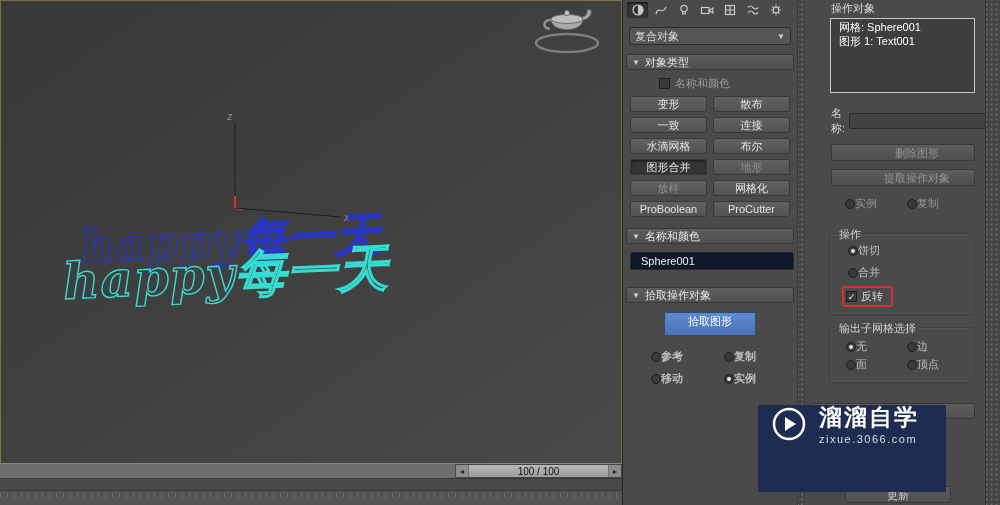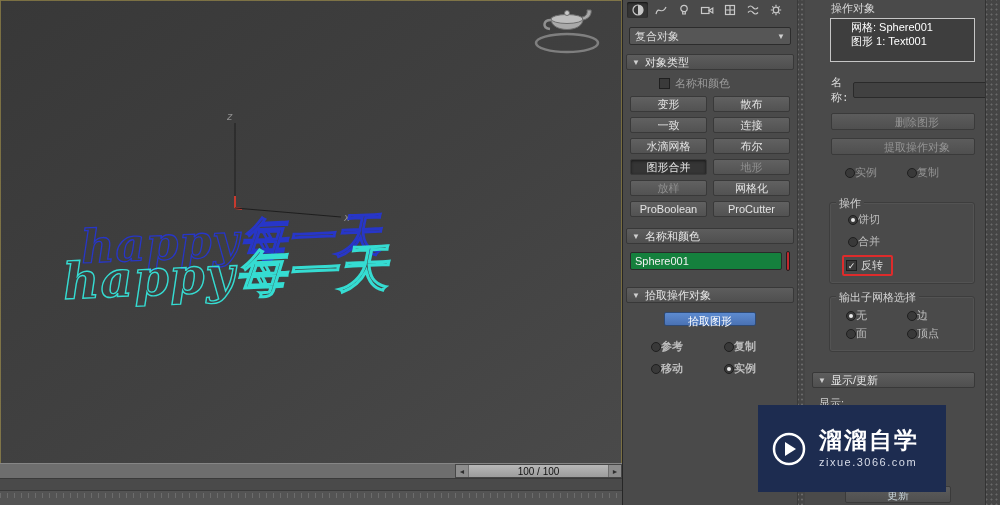--- a/index.html
+++ b/index.html
@@ -51,24 +51,24 @@
   .r3{margin-top:16px !important;}
   .chkrow{display:flex;align-items:center;gap:5px;margin:6px 0 0 36px;color:#9b9b9b;}
   .box{width:11px;height:11px;background:#3a3a3a;border:1px solid #1f1f1f;box-sizing:border-box;
        display:inline-flex;align-items:center;justify-content:center;font-size:9px;color:#f0f0f0;font-style:normal;}
   .otgrid{display:grid;grid-template-columns:1fr 1fr;gap:5px 6px;margin:5px 7px 0;}
   .btn{height:16px;line-height:15px;text-align:center;background:linear-gradient(#616161,#525252);
        border:1px solid #393939;border-radius:2px;color:#e3e3e3;overflow:hidden;box-sizing:border-box;}
   .btn.on{background:#353535;box-shadow:inset 0 1px 3px rgba(0,0,0,.55);}
   .btn.dis{color:#8f8f8f;}
   .namerow{display:flex;align-items:center;gap:4px;margin:7px 7px 0;}
-  .field{flex:1;height:18px;background:#15803d;border:1px solid #2a2a2a;border-radius:2px;color:#f2f2f2;
-         font-size:11px;padding:0 4px;box-sizing:border-box;font-family:inherit;}
+  .field{flex:1;height:18px;background:#0f172a;border:1px solid #2a2a2a;border-radius:2px;color:#f2f2f2;
+         font-size:11px;padding:0 10px;box-sizing:border-box;font-family:inherit;}
   .swatch{width:19px;height:18px;background:#c1272d;border:1px solid #1f1f1f;border-radius:2px;}
-  .pickbtn{display:block;margin:9px auto 0;width:92px;height:14px;line-height:17px;text-align:center;
+  .pickbtn{display:block;margin:9px auto 0;width:92px;height:24px;line-height:17px;text-align:center;
            background:linear-gradient(#5d8bd0,#4a72b4);border:1px solid #2f4a74;border-radius:2px;color:#fff;box-sizing:border-box;}
   .rrow{display:flex;margin:13px 0 0 28px;font-weight:bold;}
   .rrow+.rrow{margin-top:7px;}
   .rrow .radio{width:80px;}
   .radio{display:inline-flex;align-items:center;color:#bdbdbd;}
   .radio i{position:relative;width:10px;height:10px;border-radius:50%;background:#393939;
            border:1px solid #1f1f1f;box-sizing:border-box;display:inline-block;}
   .radio.on i::after{content:"";position:absolute;left:2px;top:2px;right:2px;bottom:2px;border-radius:50%;background:#e9e9e9;}
   .radio.dis{color:#949494;}
 
@@ -76,24 +76,24 @@
   .sb-mid{position:absolute;left:797px;top:0;width:8px;height:505px;background:#454545;
           border-left:1px solid #3a3a3a;box-sizing:border-box;
           background-image:radial-gradient(#6a6a6a 0.8px,transparent 1px);background-size:4px 5px;background-position:2px 2px;}
   .sb-right{position:absolute;left:985px;top:0;width:15px;height:505px;background:#454545;
             border-left:1px solid #333;box-sizing:border-box;
             background-image:radial-gradient(#696969 0.9px,transparent 1.1px);background-size:5px 5px;background-position:3px 2px;}
 
   
   .cmd-right{position:absolute;left:805px;top:0;width:180px;height:505px;background:#4a4a4a;box-sizing:border-box;}
   .oplabel{margin:1px 0 0 26px;color:#dadada;}
-  .listbox{margin:2px 10px 0 25px;height:44px;background:#3e3e3e;border:1px solid #c6c6c6;
-           padding:1px 20px;box-sizing:border-box;}
+  .listbox{margin:2px 10px 0 25px;height:75px;background:#3e3e3e;border:1px solid #c6c6c6;
+           padding:1px 8px;box-sizing:border-box;}
   .listbox div{height:14px;line-height:14px;color:#fff;white-space:nowrap;overflow:hidden;}
-  .namerow2{display:flex;align-items:center;gap:4px;margin:13px 10px 0 26px;font-family:Liberation Mono, monospace;}
+  .namerow2{display:flex;align-items:center;gap:4px;margin:13px 10px 0 26px;}
   .field2{flex:1;height:16px;background:#414141;border:1px solid #2a2a2a;border-radius:2px;color:#f2f2f2;
           font-size:11px;padding:0 4px;box-sizing:border-box;font-family:inherit;}
   .pbtn{display:block;margin:8px 10px 0 26px;height:17px;line-height:16px;text-align:center;
         background:linear-gradient(#5c5c5c,#4f4f4f);border:1px solid #3a3a3a;border-radius:2px;box-sizing:border-box;}
   .pbtn.dis{color:#949494;padding-left:28px;}
   .inst-row{display:flex;margin:10px 0 0 40px;}
   .inst-row .radio{width:62px;}
   .group{position:relative;margin:22px 10px 0 24px;border:1px solid #3d3d3d;border-radius:3px;
          box-shadow:inset 0 0 0 1px rgba(255,255,255,.05);padding:9px 6px 7px;}
   .group.g2{margin-top:12px;}
@@ -109,21 +109,21 @@
   .displabel{margin:8px 0 0 14px;color:#cfcfcf;}
   .disprow{display:flex;margin:6px 0 0 26px;}
   .disprow .radio:first-child{width:56px;}
   .partrow{display:flex;gap:8px;margin:8px 0 0 30px;}
   .updbtn{position:absolute;left:40px;bottom:2px;width:106px;height:17px;line-height:16px;text-align:center;
           background:linear-gradient(#5c5c5c,#4f4f4f);border:1px solid #3a3a3a;border-radius:2px;
           color:#c6d2d8;box-sizing:border-box;}
 
   
   .wm{position:absolute;left:758px;top:405px;width:188px;height:87px;background:#1d2c50;z-index:60;
-      display:flex;align-items:center;gap:11px;padding:0 12px;box-sizing:border-box;}
+      display:flex;gap:11px;padding:0 12px;box-sizing:border-box;}
   .wm-text{display:flex;flex-direction:column;line-height:1.05;}
   .wm-title{font-size:23px;font-weight:bold;color:#fff;letter-spacing:2px;}
   .wm-url{font-size:11px;color:#d7dce8;letter-spacing:1.5px;margin-top:5px;}
 </style>
 </head>
 <body>
 
 <div class="stage">
 
   <div class="viewport">

